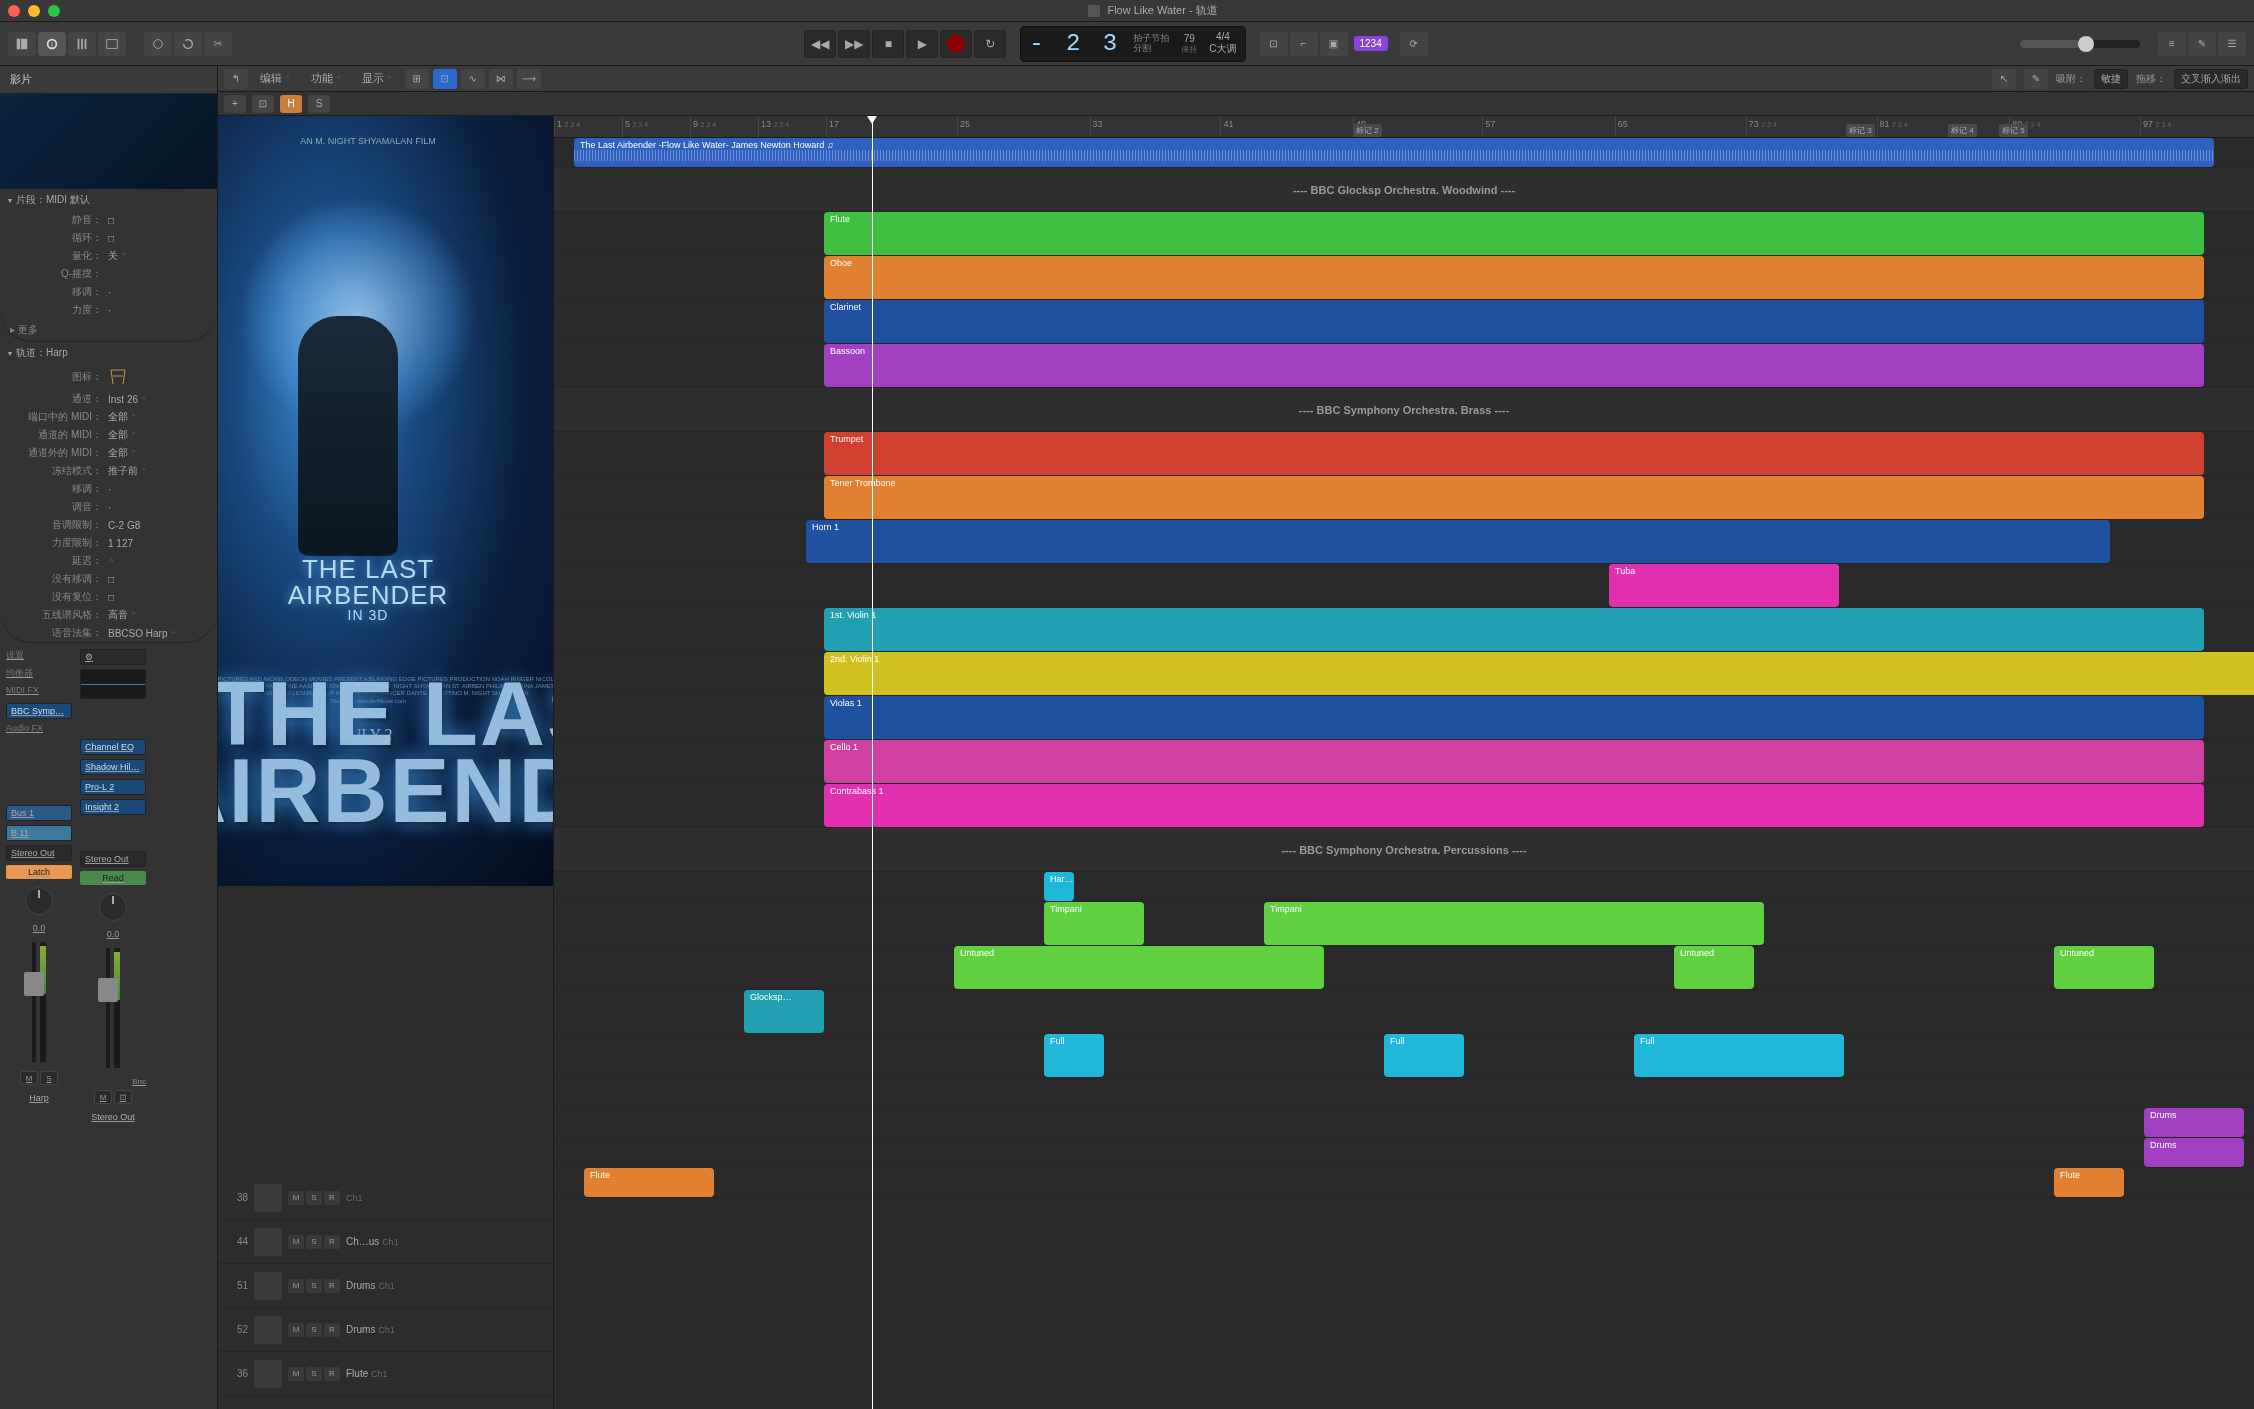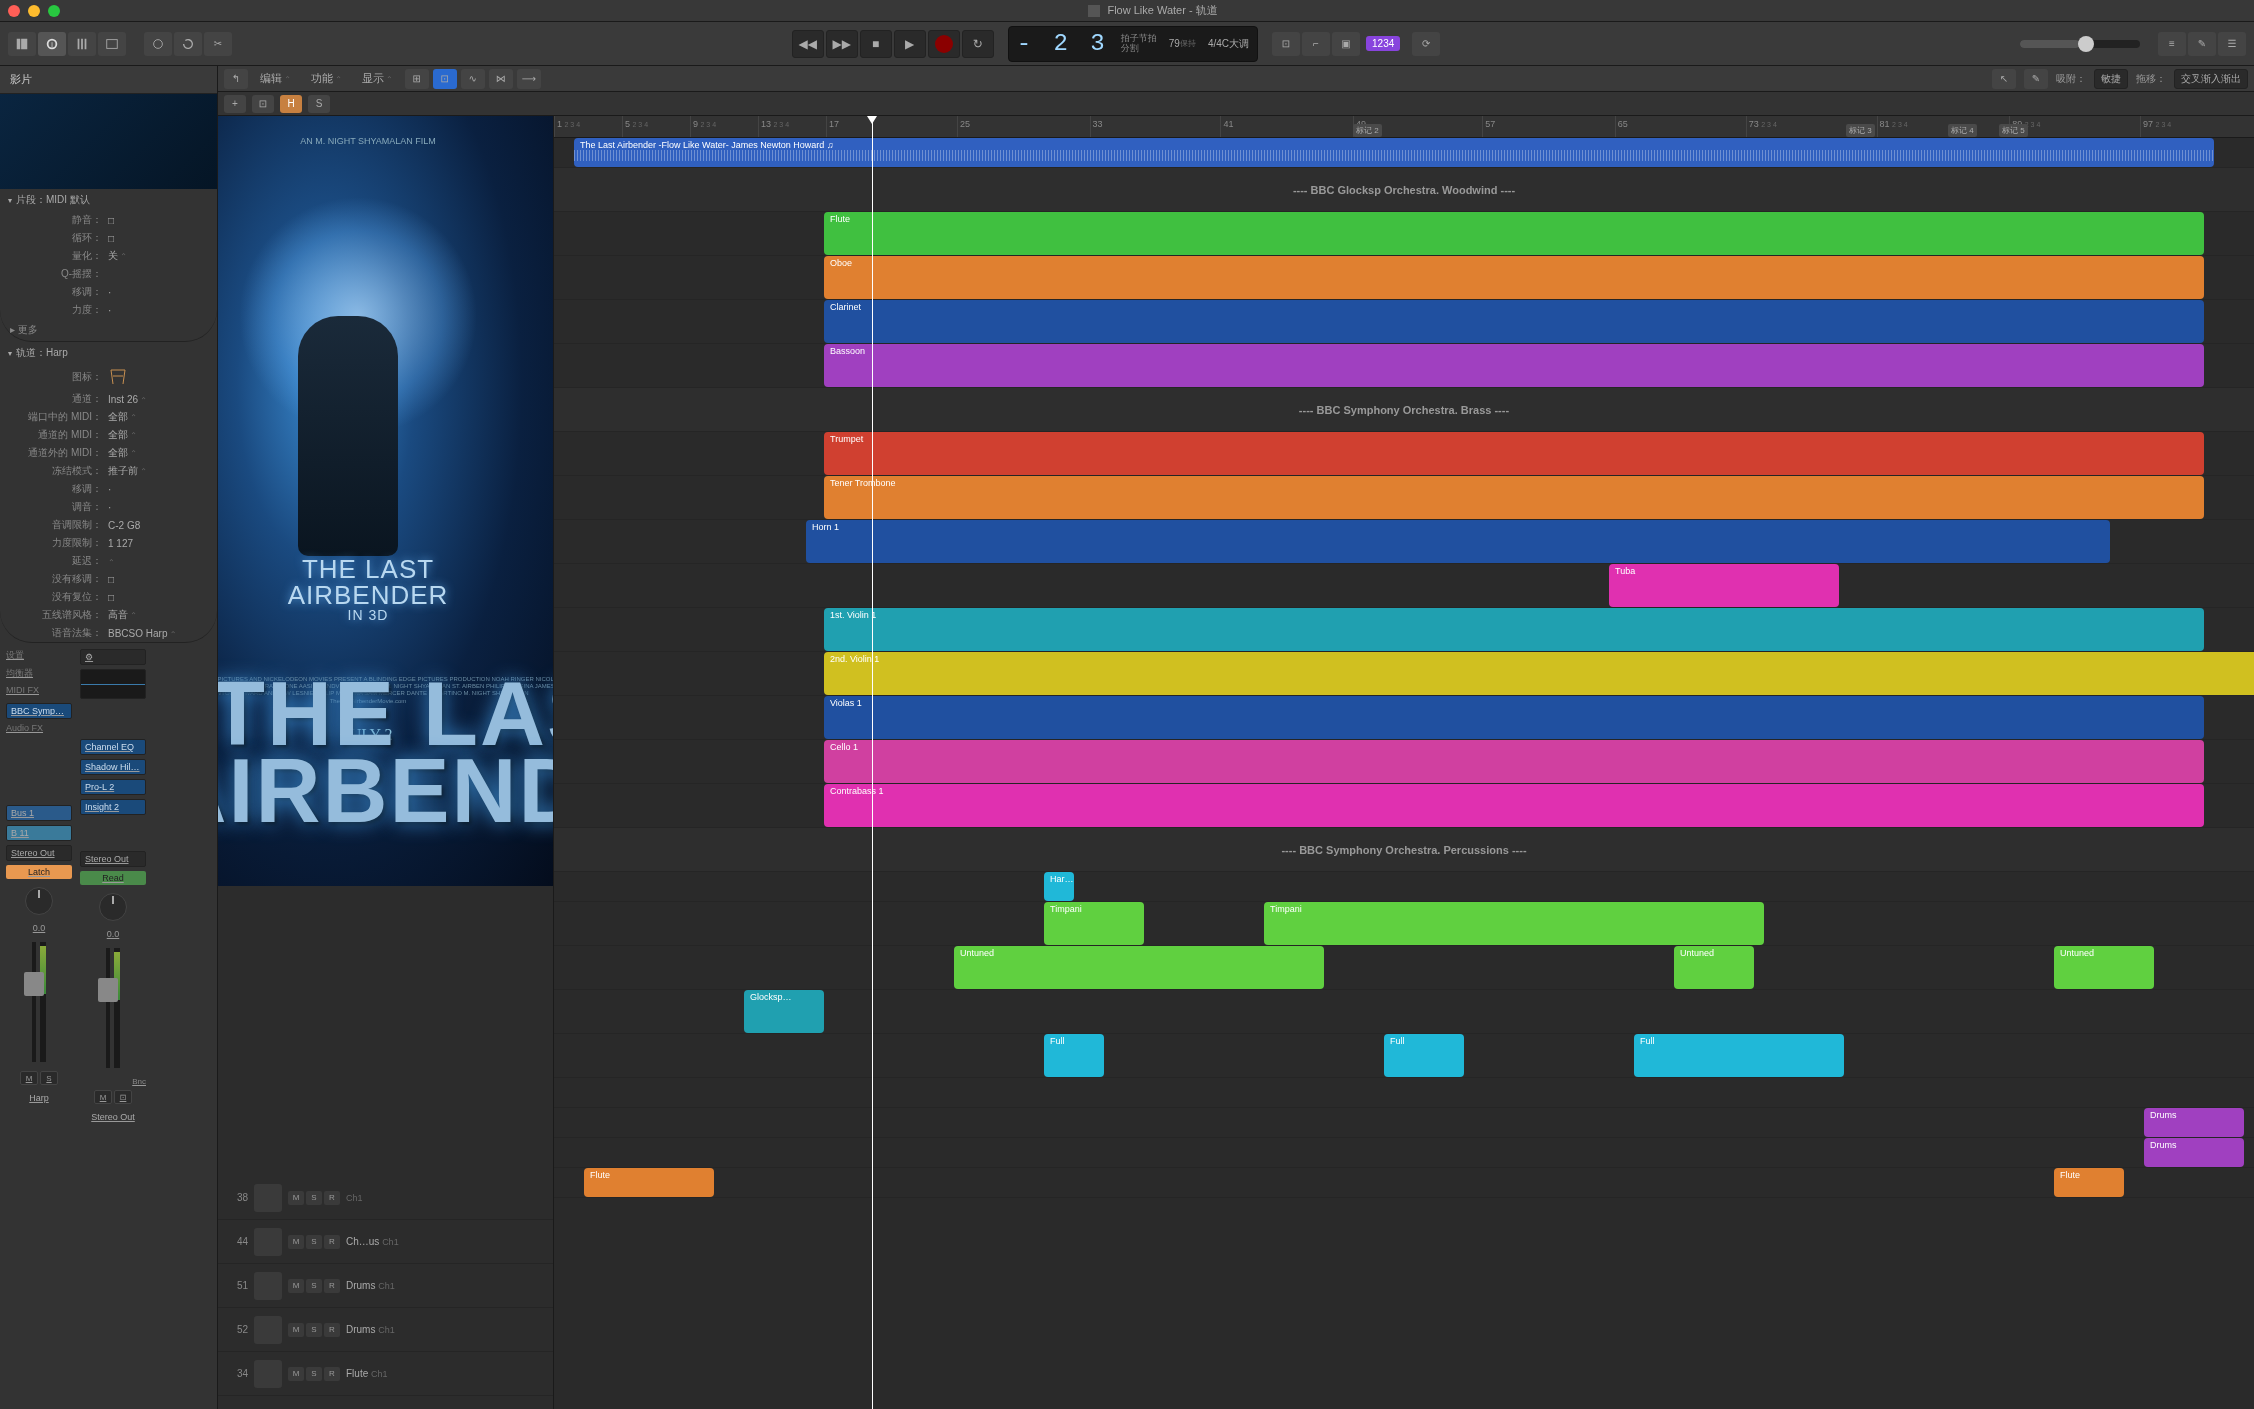--- a/index.html
+++ b/index.html
@@ -18,21 +18,21 @@
 .tool-btn { width: 28px; height: 24px; background: #444; border-radius: 3px; display: flex; align-items: center; justify-content: center; color: #aaa; cursor: pointer; }
 .tool-btn.active { background: #555; color: #ddd; }
 .tool-group { display: flex; gap: 2px; }
 .toolbar-spacer { flex: 1; }
 .transport { display: flex; gap: 2px; align-items: center; }
 .transport-btn { width: 32px; height: 28px; background: #2a2a2a; border: 1px solid #222; border-radius: 3px; display: flex; align-items: center; justify-content: center; color: #aaa; cursor: pointer; font-size: 12px; }
 .rec-btn { background: #8b0000; color: #fff; border-radius: 50%; width: 18px; height: 18px; }
 .lcd { background: #1a1a1a; border: 1px solid #111; border-radius: 4px; height: 36px; display: flex; align-items: center; padding: 0 8px; gap: 12px; margin: 0 8px; }
 .lcd-main { font-family: "Courier New", monospace; font-size: 24px; color: #a0d8ff; letter-spacing: 4px; }
 .lcd-sub { display: flex; flex-direction: column; font-size: 9px; color: #888; line-height: 1.1; }
-.lcd-col { display: flex; flex-direction: row; align-items: center; font-size: 10px; color: #aaa; }
+.lcd-col { display: flex; flex-direction: column; align-items: center; font-size: 10px; color: #aaa; }
 .lcd-small { font-size: 8px; color: #666; }
 .smart-badge { background: #8844dd; color: #fff; padding: 2px 6px; border-radius: 3px; font-size: 10px; }
 .master-slider { width: 120px; height: 8px; background: #222; border-radius: 4px; position: relative; margin-left: 20px; }
 .master-slider-fill { position: absolute; left: 0; height: 100%; width: 50%; background: #555; border-radius: 4px; }
 .master-slider-thumb { position: absolute; left: 48%; top: -4px; width: 16px; height: 16px; background: #ccc; border-radius: 50%; }
 
 .main { display: flex; height: calc(100% - 66px); }
 
 .inspector { width: 218px; background: #333; border-right: 1px solid #1a1a1a; display: flex; flex-direction: column; overflow: hidden; }
 .inspector-header { padding: 6px 10px; background: #3a3a3a; border-bottom: 1px solid #222; font-size: 11px; color: #ccc; }
@@ -475,21 +475,21 @@
               <div class="track-num">52</div>
               <div class="track-icon"></div>
               <div class="track-btns">
                 <div class="track-btn">M</div>
                 <div class="track-btn">S</div>
                 <div class="track-btn">R</div>
               </div>
               <div class="track-name">Drums <span class="track-ch">Ch1</span></div>
             </div>
             <div class="track-header">
-              <div class="track-num">34</div>
+              <div class="track-num">36</div>
               <div class="track-icon"></div>
               <div class="track-btns">
                 <div class="track-btn">M</div>
                 <div class="track-btn">S</div>
                 <div class="track-btn">R</div>
               </div>
               <div class="track-name">Flute <span class="track-ch">Ch1</span></div>
             </div>
           </div>
       </div>

